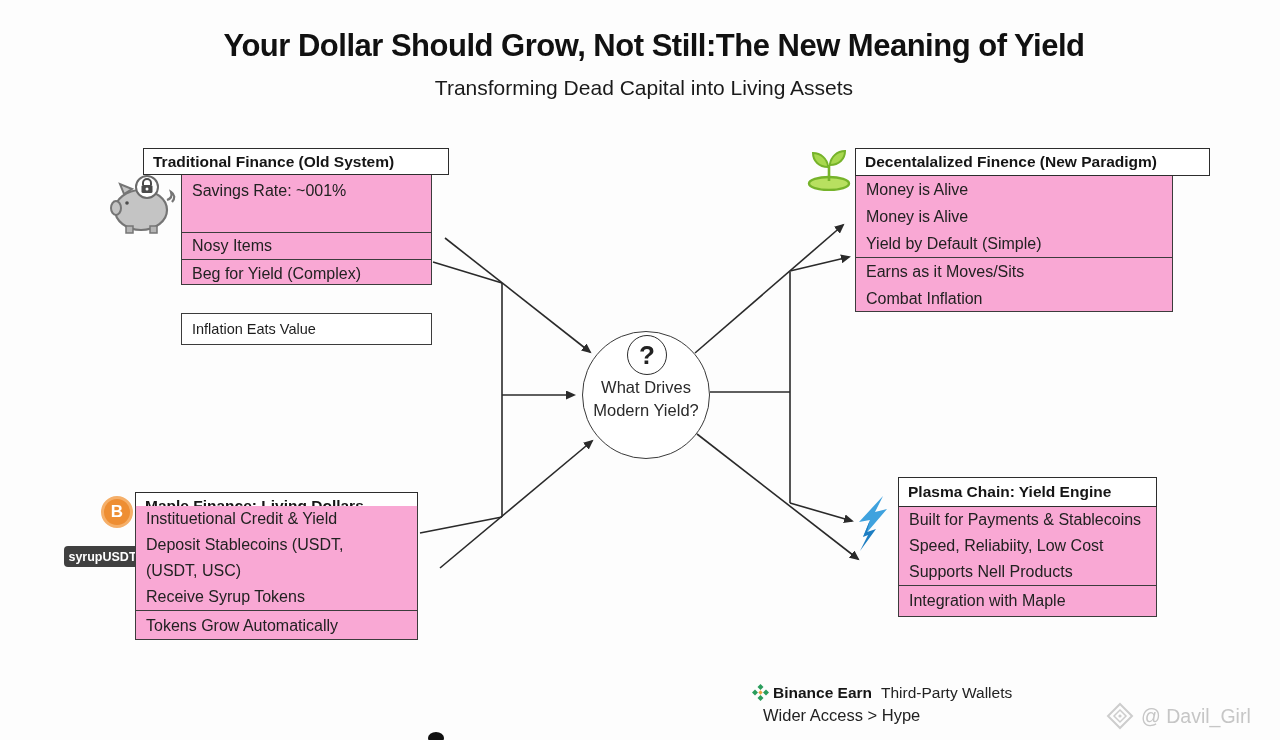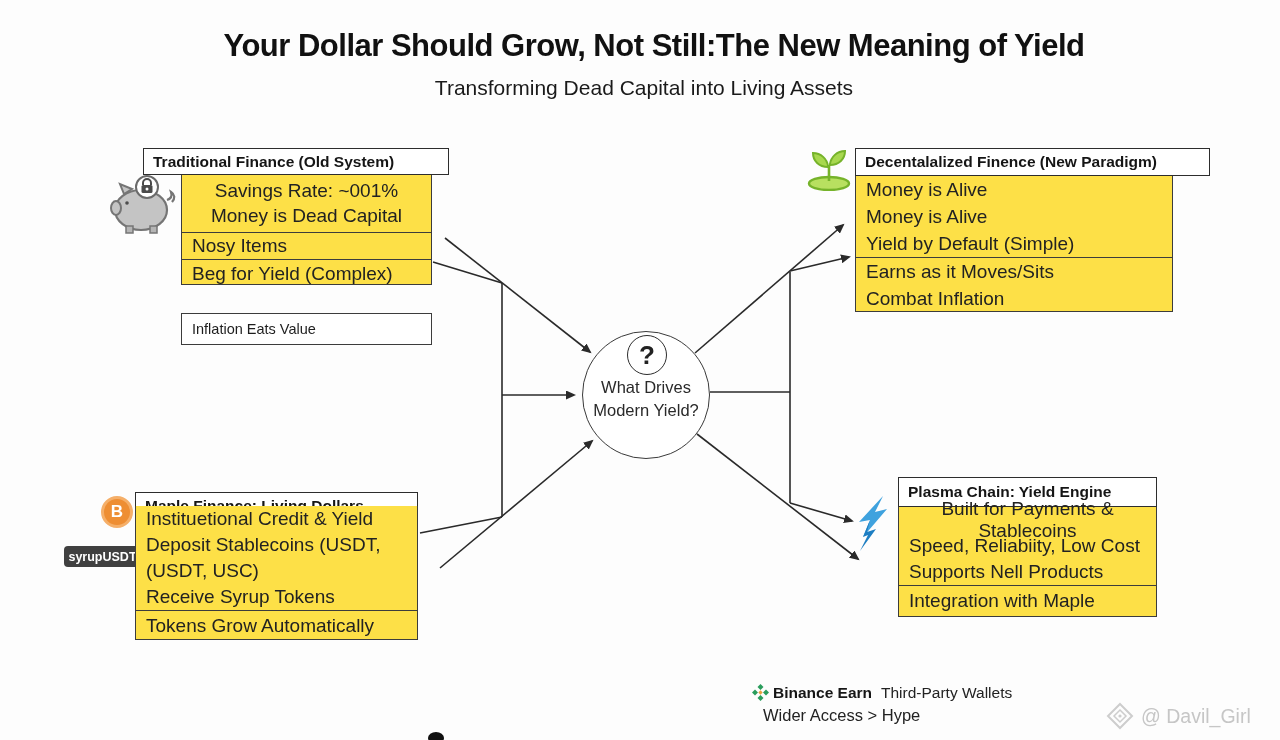--- a/index.html
+++ b/index.html
@@ -3,21 +3,21 @@
 <meta charset="utf-8">
 <style>
   html,body{margin:0;padding:0;background:#ffffff;}
   .canvas{position:relative;width:1280px;height:740px;background:#fdfdfd;overflow:hidden;
           font-family:"Liberation Sans",sans-serif;color:#1e1e1e;}
   .abs{position:absolute;box-sizing:border-box;}
   .title{left:0;right:0;top:28px;text-align:center;font-size:31px;font-weight:bold;letter-spacing:-0.5px;color:#111;padding-left:28px;}
   .subtitle{left:0;right:0;top:76px;text-align:center;font-size:21px;color:#1a1a1a;padding-left:8px;}
   .hdr-box{border:1.6px solid #2d2d2d;background:#fff;font-weight:bold;font-size:15.5px;
            display:flex;align-items:center;padding:0 9px;color:#151515;}
-  .body-box{border:1.2px solid #3c3c3c;border-top:none;background:#fde047;font-size:19px;color:#222;text-align:center;}
+  .body-box{border:1.2px solid #3c3c3c;border-top:none;background:#f9a8d4;font-size:16px;color:#222;}
   .row{display:flex;align-items:center;padding:0 10px;}
   .divider{border-top:1.2px solid #3c3c3c;}
   .note-box{border:1.2px solid #3c3c3c;background:#fff;font-size:14.5px;display:flex;align-items:center;padding:15px 10px;}
   .circle{border:1.3px solid #3a3a3a;border-radius:50%;background:#fff;}
   .inner-circle{border:1.6px solid #2d2d2d;border-radius:50%;background:#fff;
                 display:flex;align-items:center;justify-content:center;font-weight:bold;font-size:26px;color:#222;}
   .circle-text{text-align:center;font-size:16.5px;line-height:23px;color:#2a2a2a;}
   .coin{border-radius:50%;background:#ee8e33;border:3px solid #f5af69;color:#fff;font-weight:bold;font-size:17px;
         display:flex;align-items:center;justify-content:center;}
   .syrup-tag{background:#404040;border-radius:4px;color:#fff;font-weight:bold;font-size:12.5px;
@@ -75,21 +75,20 @@
       <circle cx="37" cy="15" r="1.5" fill="#ffffff"></circle>
     </g>
   </svg>
 
   <div class="abs hdr-box" style="left:143px;top:148px;width:306px;height:27px;">
     <span>Traditional Finance (Old System)</span>
   </div>
   <div class="abs body-box" style="left:181px;top:175px;width:251px;height:110px;">
     <div style="height:54px;padding:3px 10px 0 10px;line-height:25px;">
       <div>Savings Rate: ~001%</div>
-      <div>Money is Dead Capital</div>
     </div>
     <div class="row divider" style="height:26px;">
       <span>Nosy Items</span>
     </div>
     <div class="row divider" style="height:28px;">
       <span>Beg for Yield (Complex)</span>
     </div>
   </div>
   <div class="abs note-box" style="left:181px;top:313px;width:251px;height:30px;">
     <span>Inflation Eats Value</span>

